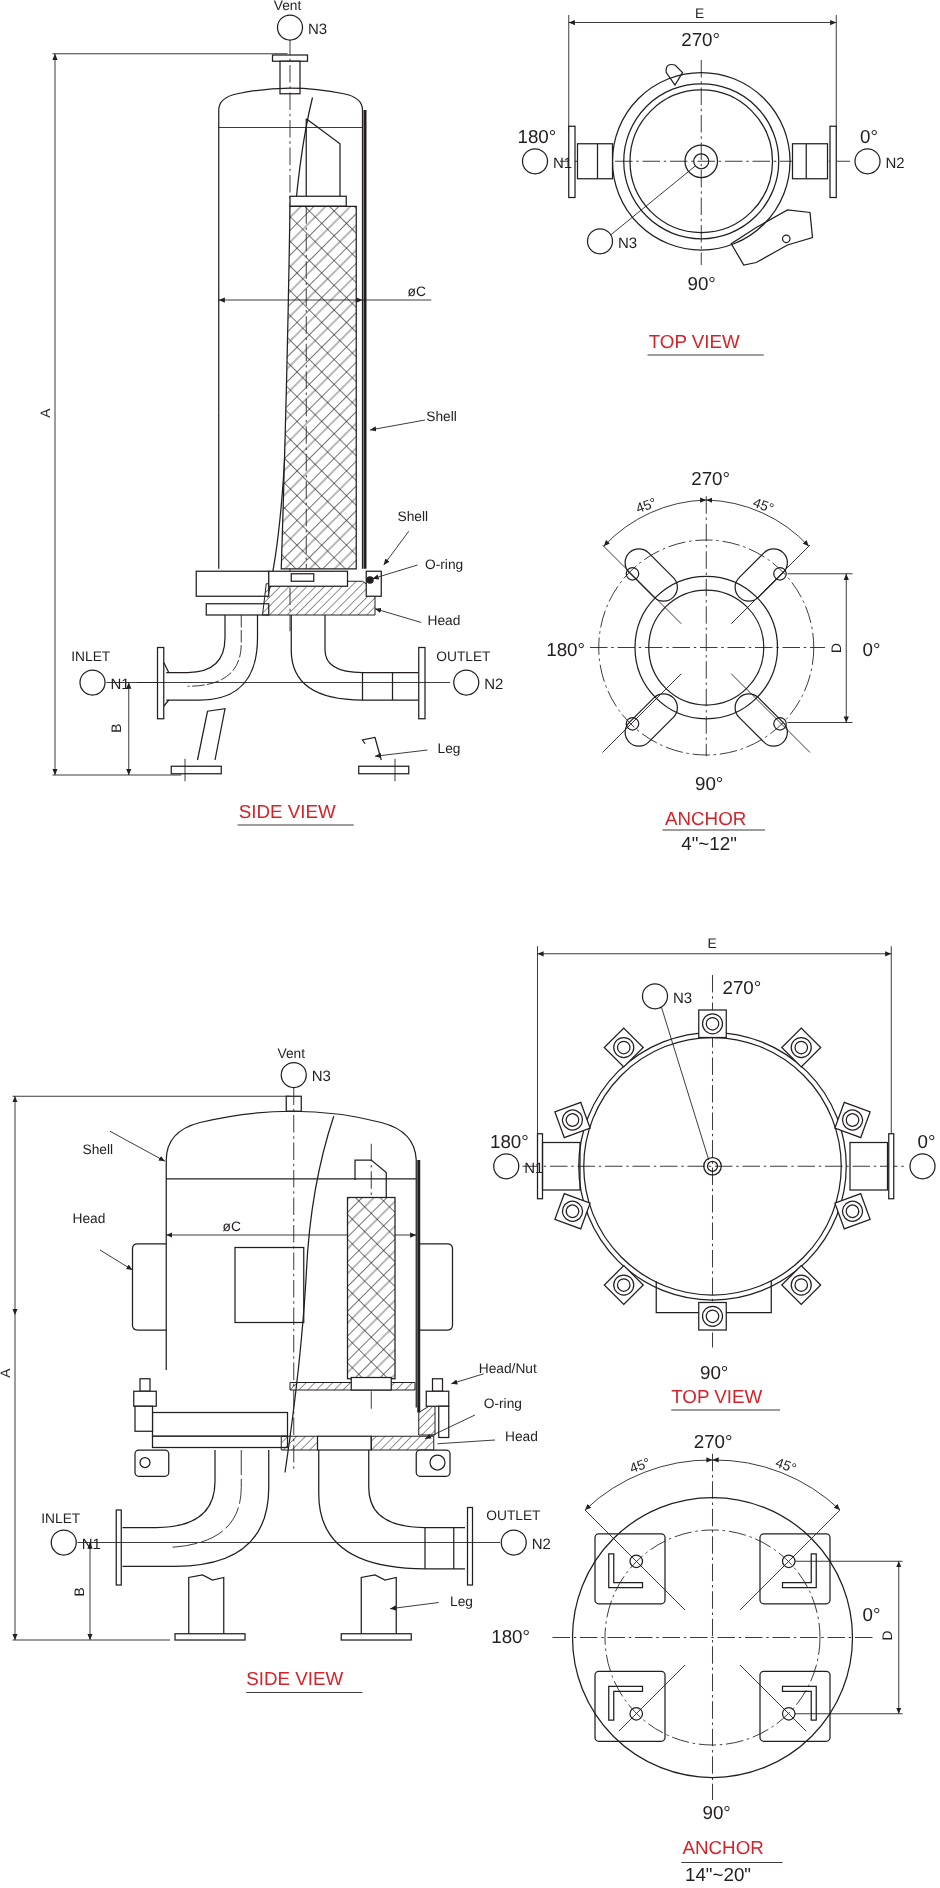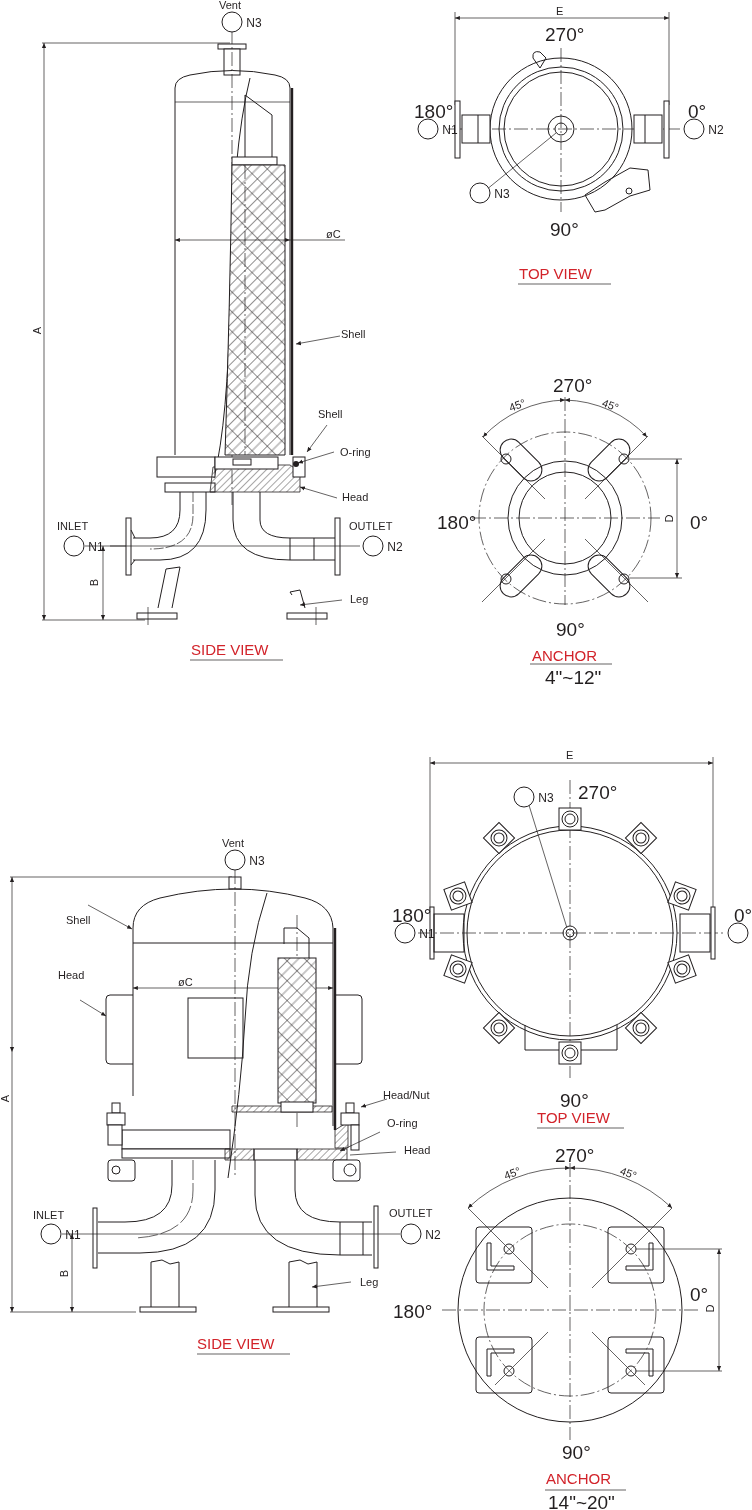--- a/index.html
+++ b/index.html
@@ -347,21 +347,21 @@
     <line class="thin" x1="636" y1="1249" x2="722" y2="1249"></line>
     <line class="thin" x1="636" y1="1371" x2="722" y2="1371"></line>
     <line class="thin" x1="719" y1="1249" x2="719" y2="1371" marker-start="url(#arr)" marker-end="url(#arr)"></line>
     <line class="thin" x1="545" y1="1490" x2="626" y2="1490"></line>
   </g>
 </svg>
 
 <style>
   .t { position:absolute; font-family:"Liberation Sans", sans-serif; color:#231f20; white-space:nowrap; line-height:1; }
   .s11 { font-size:11px; }
-  .s15 { font-size:19px; }
+  .s15 { font-size:15px; }
   .red { color:#d2232a; font-size:15px; }
   .bub { width:40px; text-align:center; font-size:12px;padding-left:12px; }
   .rot { transform:rotate(-90deg); transform-origin:center; }
 </style>
 
 <div class="t s11" style="left:219px;top:0px;">Vent</div>
 <div class="t bub" style="left:222px;top:17px;">N3</div>
 <div class="t s11 rot" style="left:34px;top:325px;">A</div>
 <div class="t s11" style="left:326px;top:229px;">øC</div>
 <div class="t s11" style="left:341px;top:329px;">Shell</div>

